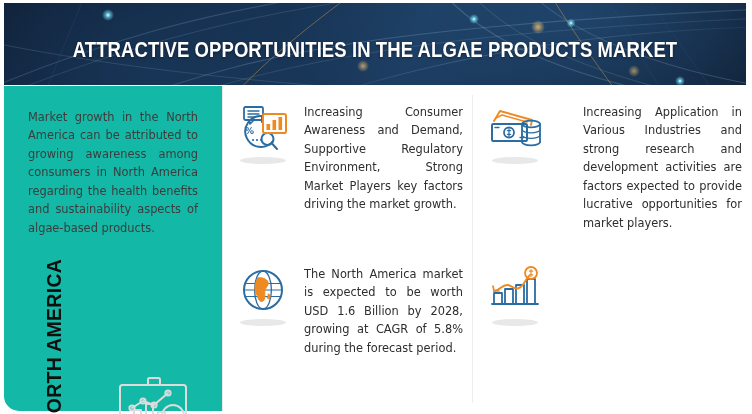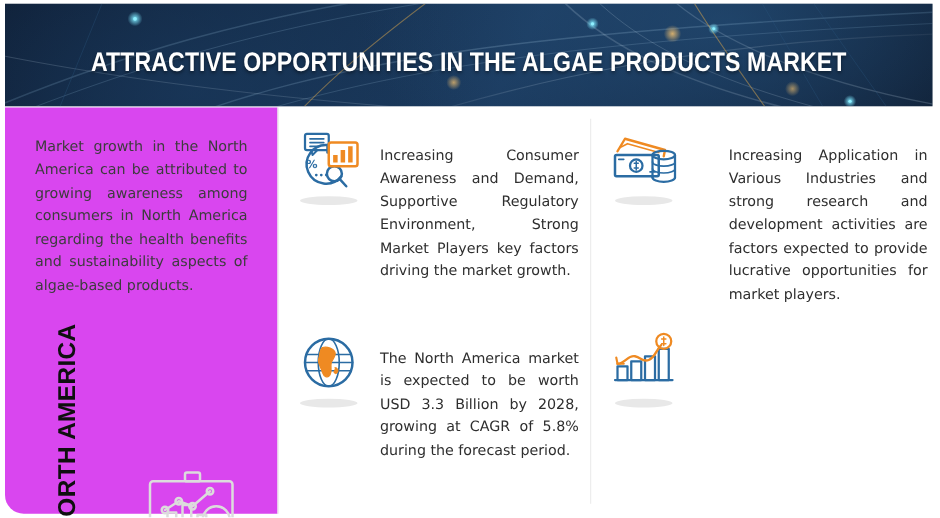--- a/index.html
+++ b/index.html
@@ -33,21 +33,21 @@
     letter-spacing:.1px;
     transform:scaleX(.86);
     white-space:nowrap;
     line-height:1;
     text-shadow:0 1px 3px rgba(0,0,0,.45);
   }
 
   
   .left-panel{
     position:absolute;left:4px;top:86px;width:218px;height:325px;
-    background:#d946ef;
+    background:#14b8a6;
     border-bottom-left-radius:15px;
   }
   .left-desc{
     position:absolute;left:24px;top:22px;width:170px;
     font-family:"DejaVu Sans", sans-serif;
     font-size:11.4px;
     line-height:1.62;
     color:#3c3c3c;
     text-align:justify;
     text-justify:inter-word;
@@ -89,21 +89,20 @@
     background:#e8e8e8;border-radius:50%;
   }
   .card .card-text{
     font-family:"DejaVu Sans", sans-serif;
     font-size:11.4px;
     line-height:1.62;
     color:#2e2e2e;
     text-align:justify;
     text-justify:inter-word;
     padding-top:1px;
-    margin-top:12px;
   }
 
   #card-1{left:232px;top:102px;width:232px;}
   #card-1 .card-text{width:159px;}
 
   #card-2{left:484px;top:102px;width:258px;gap:27px;}
   #card-2 .card-text{width:180px;}
 
   #card-3{left:232px;top:264px;width:232px;}
   #card-3 .card-text{width:159px;}
@@ -259,21 +258,21 @@
         <circle cx="31" cy="26" r="19" stroke="#2b6ca3" stroke-width="2"></circle>
         <ellipse cx="31" cy="26" rx="8.4" ry="19" stroke="#2b6ca3" stroke-width="1.3"></ellipse>
         <path d="M13 19.5 L49 19.5 M13 32.5 L49 32.5 M12 26 L50 26" stroke="#2b6ca3" stroke-width="1.2"></path>
         <path d="M26 14 C30 13 35 15 36 18 C37 21 34 23 33 26
                  C32 30 34 33 32 36 C30 39 27 37 26 34
                  C25 30 22 27 23 23 C24 19 24 15 26 14 Z" fill="#ef8a22" stroke="#ef8a22" stroke-width="1"></path>
         <path d="M36 30 C38 30 39 32 38 34 C37 35.5 35.5 35 35 33.5" fill="#ef8a22" stroke="#ef8a22" stroke-width="0.8"></path>
       </svg>
       <div class="icon-shadow"></div>
     </div>
-    <div class="card-text">The North America market is expected to be worth USD 3.3 Billion by 2028, growing at CAGR of 5.8% during the forecast period.</div>
+    <div class="card-text">The North America market is expected to be worth USD 1.6 Billion by 2028, growing at CAGR of 5.8% during the forecast period.</div>
   </div>
 
   <div class="card" id="card-4">
     <div class="icon-wrap">
       <svg viewBox="0 0 62 56" fill="none" stroke-linecap="round" stroke-linejoin="round">
         <path d="M8 40 L54 40" stroke="#2b6ca3" stroke-width="1.8"></path>
         <rect x="10" y="29" width="8" height="11" stroke="#2b6ca3" stroke-width="1.8"></rect>
         <rect x="21" y="25" width="8" height="15" stroke="#2b6ca3" stroke-width="1.8"></rect>
         <rect x="32" y="21" width="8" height="19" stroke="#2b6ca3" stroke-width="1.8"></rect>
         <rect x="43" y="15" width="8" height="25" stroke="#2b6ca3" stroke-width="1.8"></rect>

